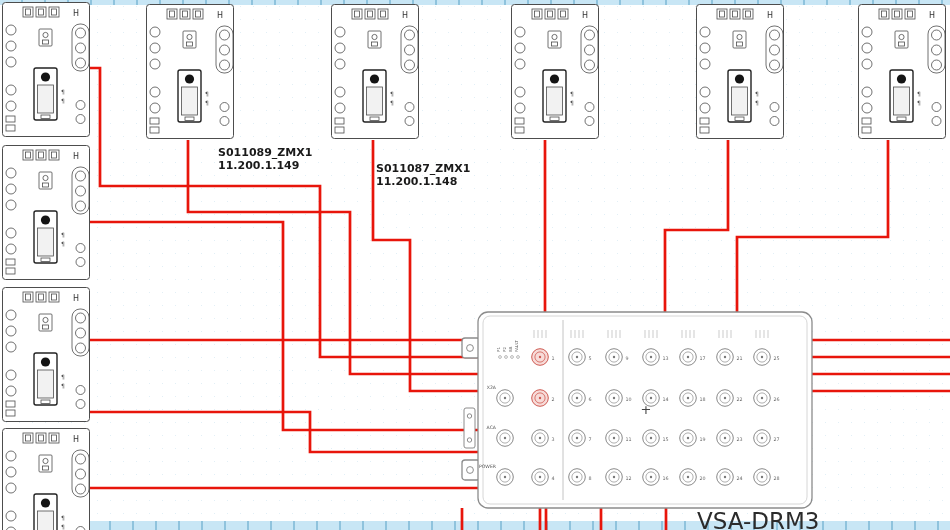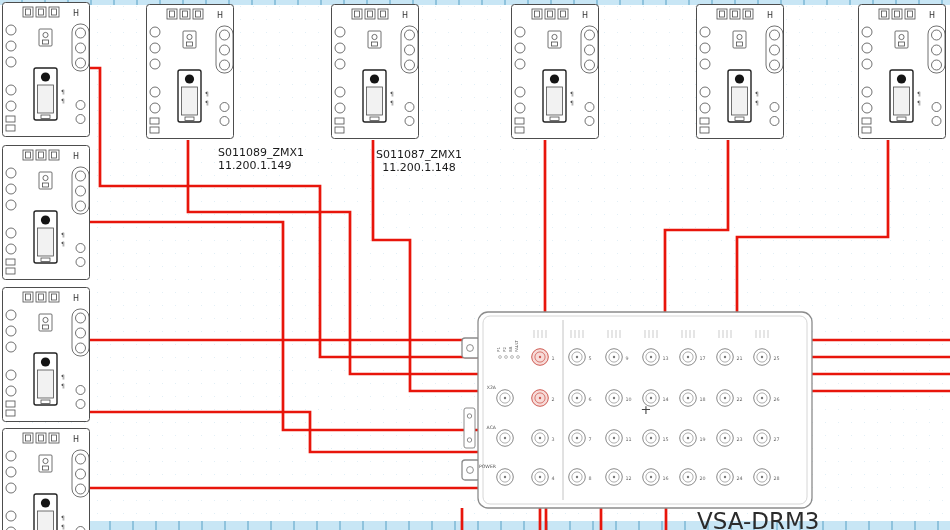--- a/index.html
+++ b/index.html
@@ -9,21 +9,21 @@
     background-image:radial-gradient(circle, rgba(110,175,210,0.20) 0.8px, transparent 0.9px);
     background-size:13px 13px;
   }
   .ruler{position:absolute;}
   #ruler-top{left:0;top:0;width:950px;height:5px;
     background:repeating-linear-gradient(90deg,#c8e6f5 0 21px,#8fc3dd 21px 23px);}
   #ruler-bottom{left:88px;top:521px;width:862px;height:9px;
     background:repeating-linear-gradient(90deg,#c8e6f5 0 21px,#8fc3dd 21px 23px);}
   #canvas{position:absolute;left:0;top:0;}
   svg{font-family:"DejaVu Sans",sans-serif;}
-  .dev-label{position:absolute;font-size:11px;line-height:13px;color:#1a1a1a;white-space:nowrap;}
+  .dev-label{position:absolute;font-size:11px;line-height:13px;color:#1a1a1a;white-space:nowrap;font-weight:bold;}
   #main-title{position:absolute;left:697px;top:508px;font-size:23px;color:#2b2b2b;white-space:nowrap;}
 </style>
 </head>
 <body>
 
 <div id="stage">
 
   <div id="ruler-top" class="ruler"></div>
   <div id="ruler-bottom" class="ruler"></div>
 
@@ -286,19 +286,19 @@
           <circle cx="45" cy="165" r="5.1" fill="none" stroke="#9a9a9a" stroke-width="0.8"></circle>
           <circle cx="45" cy="165" r="1.2" fill="#777777"></circle>
         </g>
     </g>
   </svg>
 
   <div class="dev-label" style="left: 218px; top: 146px;">
     <span>S011089_ZMX1</span><br>
     <span>11.200.1.149</span>
   </div>
-  <div class="dev-label" style="left: 376px; top: 148px; text-align: center;">
+  <div class="dev-label" style="left: 376px; top: 162px;">
     <span>S011087_ZMX1</span><br>
     <span>11.200.1.148</span>
   </div>
 
   <div id="main-title">VSA-DRM3</div>
 </div>
 
 </body></html>

